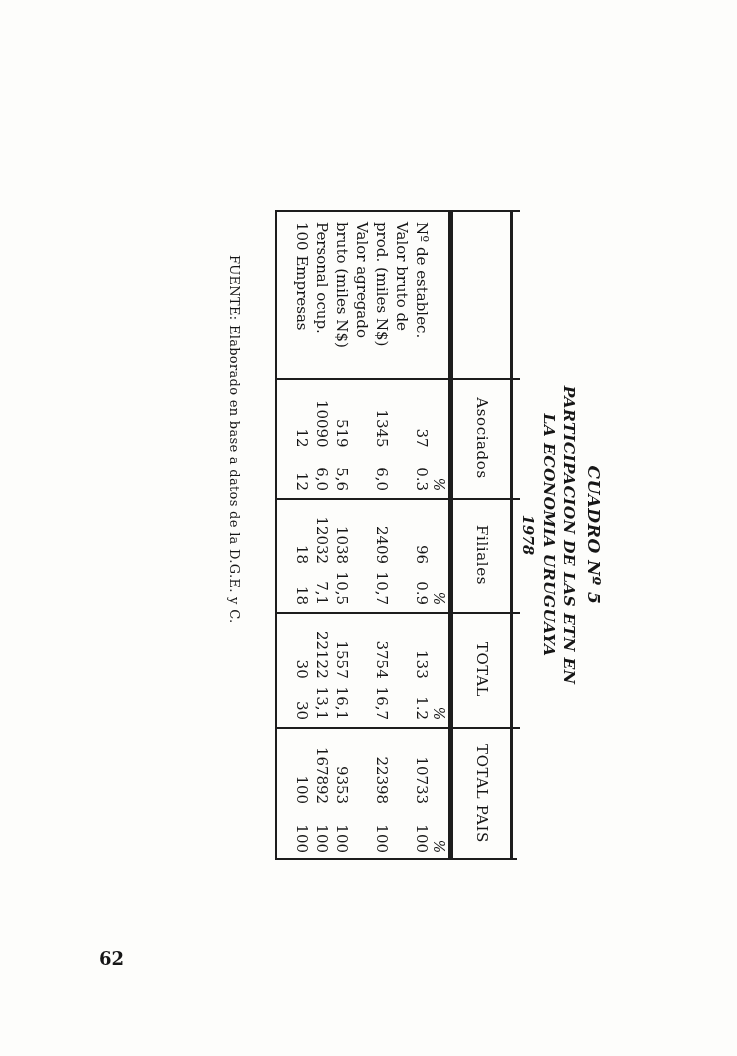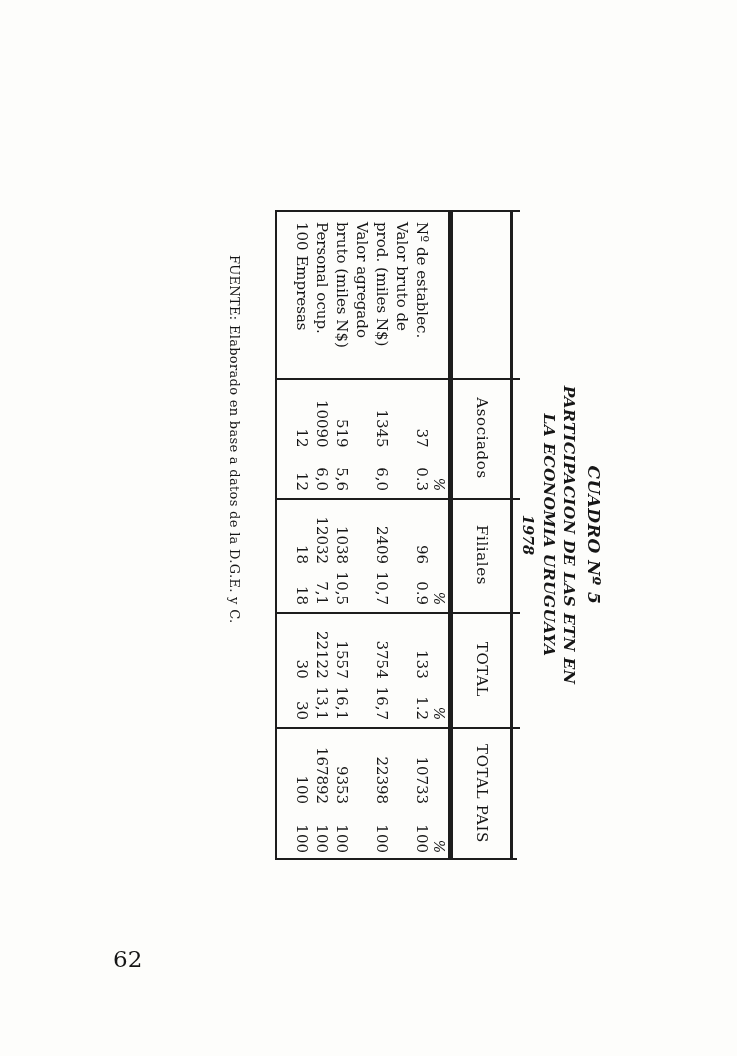--- a/index.html
+++ b/index.html
@@ -60,22 +60,22 @@
   .pct-row{line-height:14px;font-style:italic;font-size:14px;}
   .lbl{padding-left:12px;}
   .cell{display:grid;grid-template-columns:1fr 42%;align-items:end;}
   .cell .val{text-align:right;}
   .cell .pct{text-align:right;padding-right:7px;}
   .source{
     position:absolute;left:255px;top:494px;
     font-size:13px;line-height:18px;letter-spacing:.3px;
   }
   .pagenum{
-    position:absolute;left:113px;top:946px;
-    font-size:23px;font-weight:400;line-height:26px;
+    position:absolute;left:99px;top:946px;
+    font-size:18px;font-weight:700;line-height:26px;
   }
 </style>
 </head>
 <body>
 
 <div class="page">
   <div class="rotated">
 
     <div class="titles">
       <div class="kicker">CUADRO Nº 5</div>

